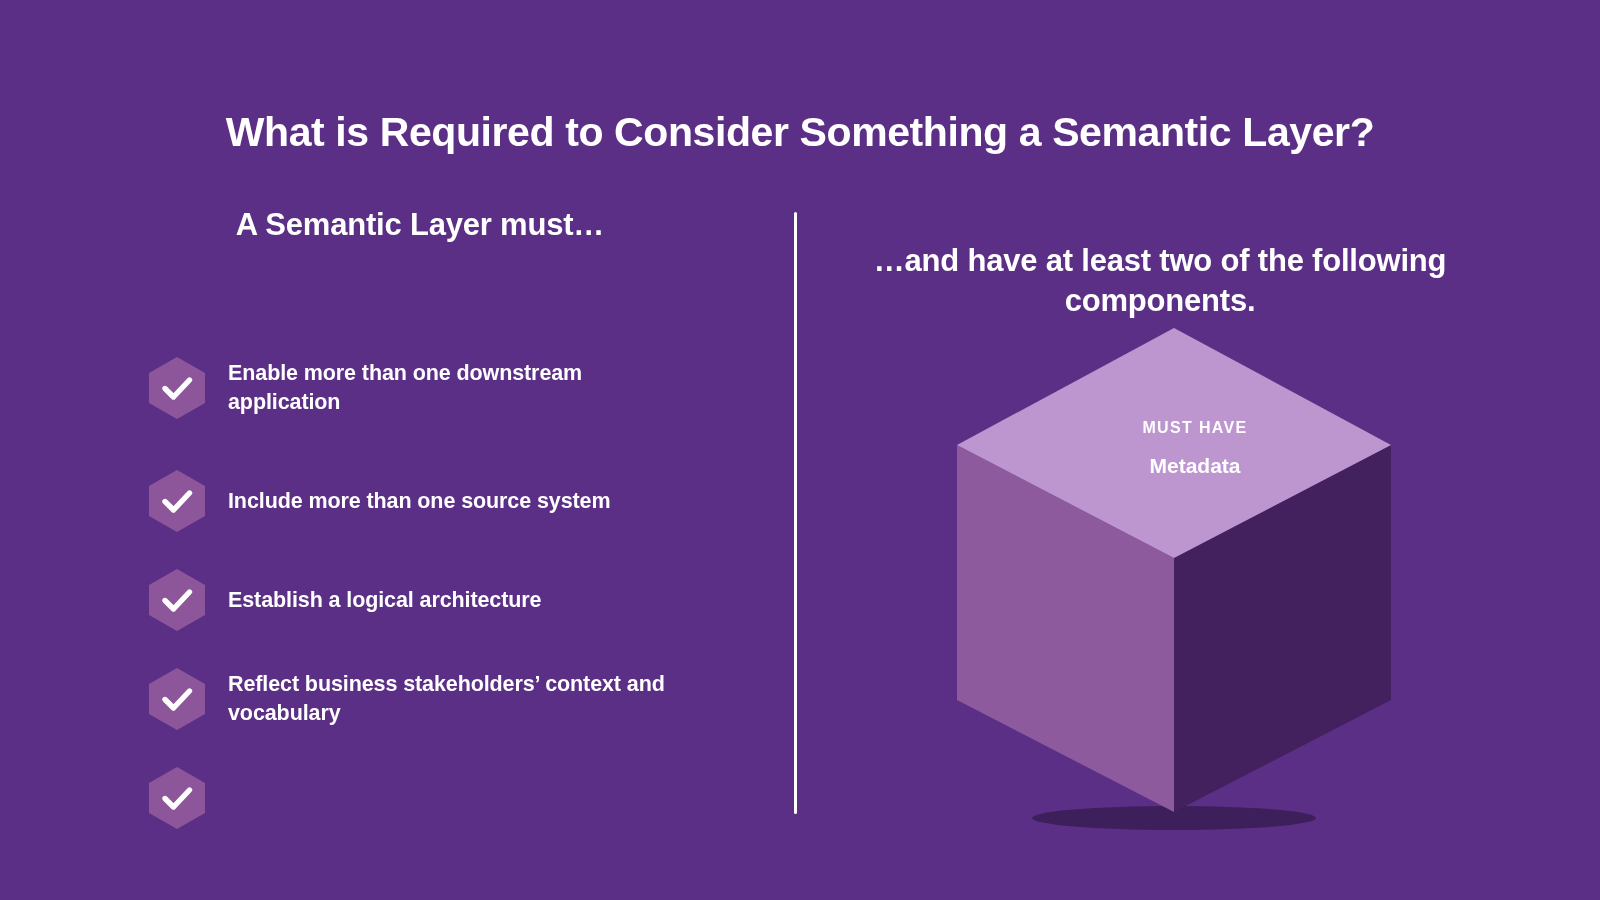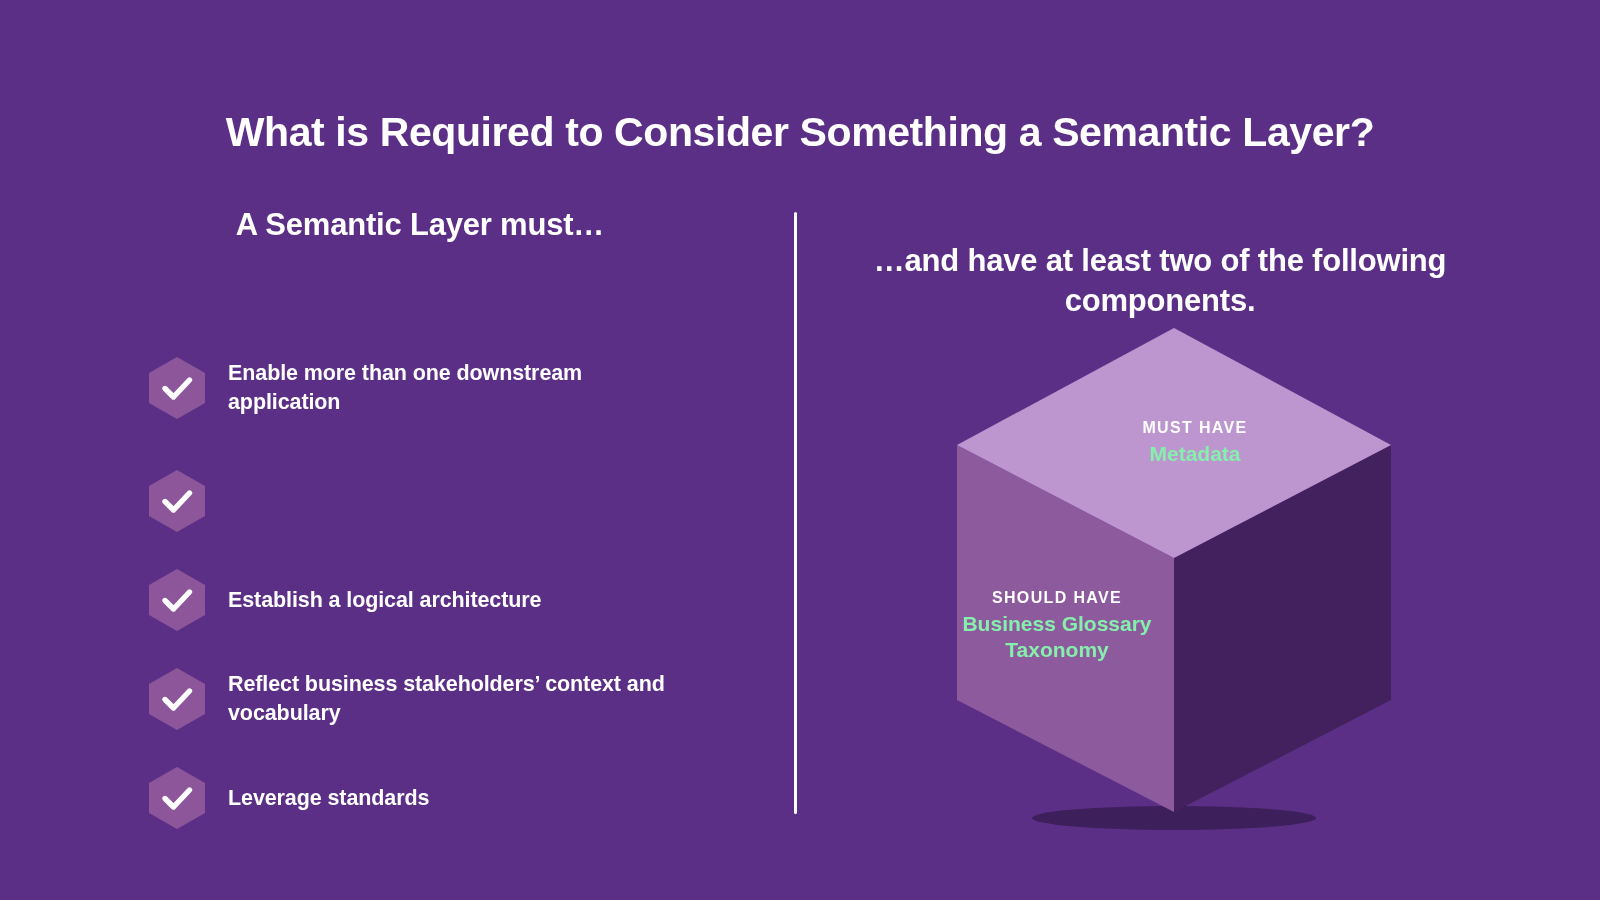--- a/index.html
+++ b/index.html
@@ -138,23 +138,23 @@
     font-size: 16px;
     font-weight: 700;
     letter-spacing: 1.35px;
     color: #ffffff;
     line-height: 1.2;
     white-space: nowrap;
   }
   .face-title {
     font-size: 21px;
     font-weight: 700;
-    color: #86efac;
+    color: #ffffff;
     line-height: 1.22;
-    margin-top: 4px;
+    margin-top: 16px;
     white-space: nowrap;
   }
 
   .cap-top   { left: 150px; top: 118px;  width: 230px; }
   .cap-left  { left: 12px;  top: 288px;  width: 230px; }
   .cap-right { left: 248px; top: 288px;  width: 200px; }
 </style>
 </head>
 <body>
 
@@ -180,20 +180,21 @@
       <span class="check-label">Enable more than one downstream application</span>
     </div>
 
     <div class="check-item i1">
       <span class="hex">
         <svg width="58" height="64" viewBox="0 0 58 64" aria-hidden="true">
           <polygon points="29,1 57,17 57,47 29,63 1,47 1,17" fill="#8d569b"></polygon>
           <path d="M17 32.5 L25.5 41 L41.5 24" fill="none" stroke="#ffffff" stroke-width="5.4" stroke-linecap="round" stroke-linejoin="round"></path>
         </svg>
       </span>
+      <span class="check-label">Include more than one source system</span>
     </div>
 
     <div class="check-item i2">
       <span class="hex">
         <svg width="58" height="64" viewBox="0 0 58 64" aria-hidden="true">
           <polygon points="29,1 57,17 57,47 29,63 1,47 1,17" fill="#8d569b"></polygon>
           <path d="M17 32.5 L25.5 41 L41.5 24" fill="none" stroke="#ffffff" stroke-width="5.4" stroke-linecap="round" stroke-linejoin="round"></path>
         </svg>
       </span>
       <span class="check-label">Establish a logical architecture</span>
@@ -209,21 +210,20 @@
       <span class="check-label">Reflect business stakeholders’ context and vocabulary</span>
     </div>
 
     <div class="check-item i4">
       <span class="hex">
         <svg width="58" height="64" viewBox="0 0 58 64" aria-hidden="true">
           <polygon points="29,1 57,17 57,47 29,63 1,47 1,17" fill="#8d569b"></polygon>
           <path d="M17 32.5 L25.5 41 L41.5 24" fill="none" stroke="#ffffff" stroke-width="5.4" stroke-linecap="round" stroke-linejoin="round"></path>
         </svg>
       </span>
-      <span class="check-label">Leverage standards</span>
     </div>
 
   </div>
 
   <div class="col-right">
     <div class="col-heading">…and have at least two of the following components.</div>
   </div>
 
   <div class="cube-wrap">
     <svg class="cube-svg" width="490" height="540" viewBox="0 0 490 540" aria-hidden="true">
@@ -235,20 +235,16 @@
       <polygon points="27,145 244,258 244,512 27,400" fill="#8d5a9e"></polygon>
 
       <polygon points="244,28 461,145 244,258 27,145" fill="#bd96d0"></polygon>
     </svg>
 
     <div class="face-caption cap-top">
       <div class="face-kicker">MUST HAVE</div>
       <div class="face-title">Metadata</div>
     </div>
 
-    <div class="face-caption cap-left">
-      <div class="face-kicker">SHOULD HAVE</div>
-      <div class="face-title" style="white-space:normal;">Business Glossary Taxonomy</div>
-    </div>
 
   </div>
 
 </div>
 
 </body></html>

